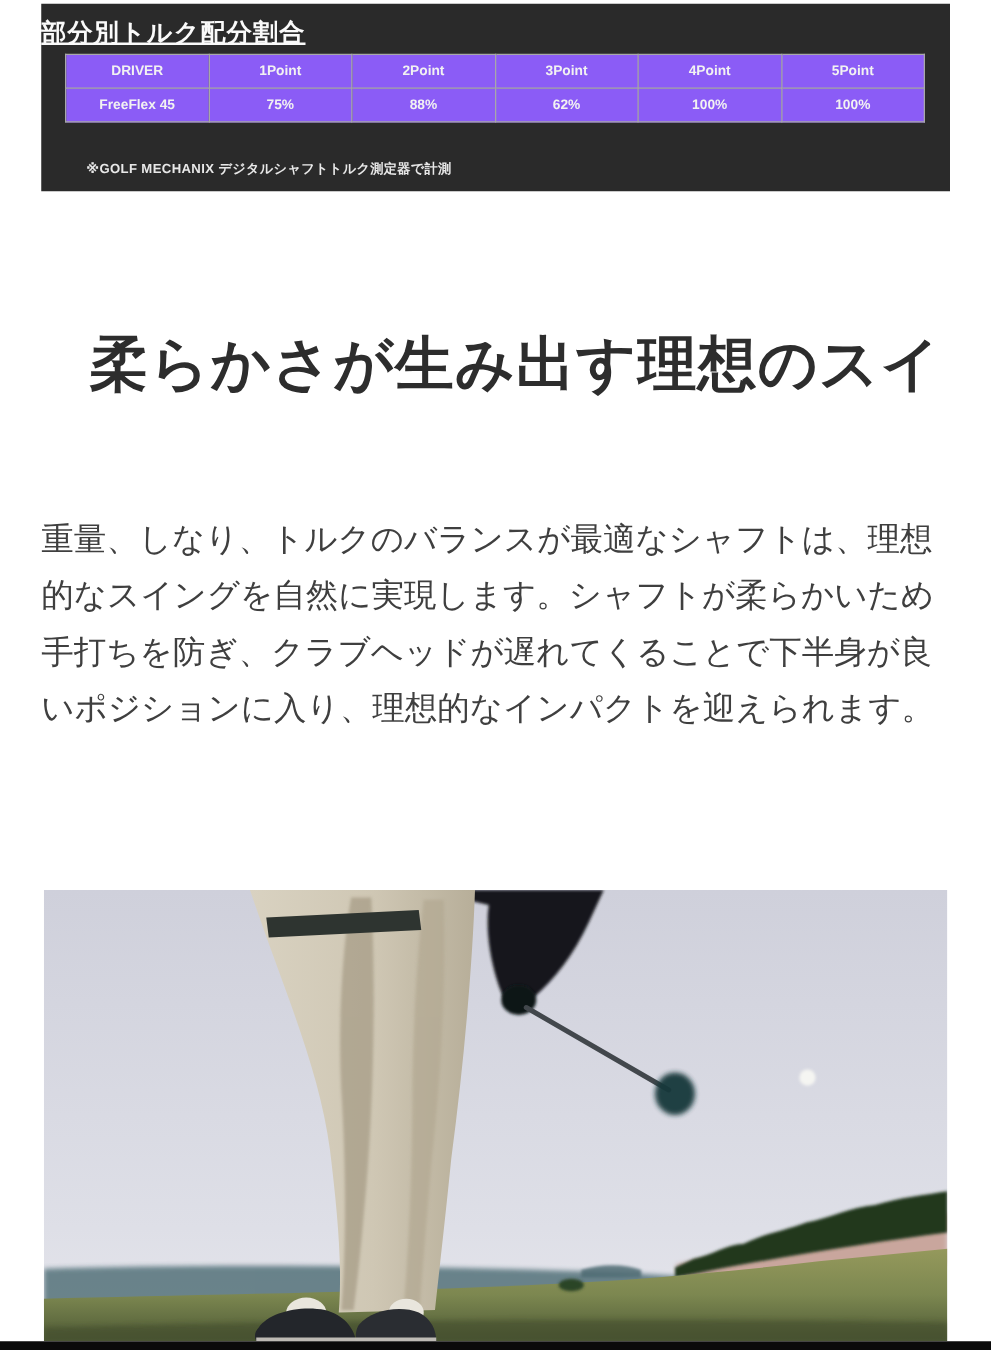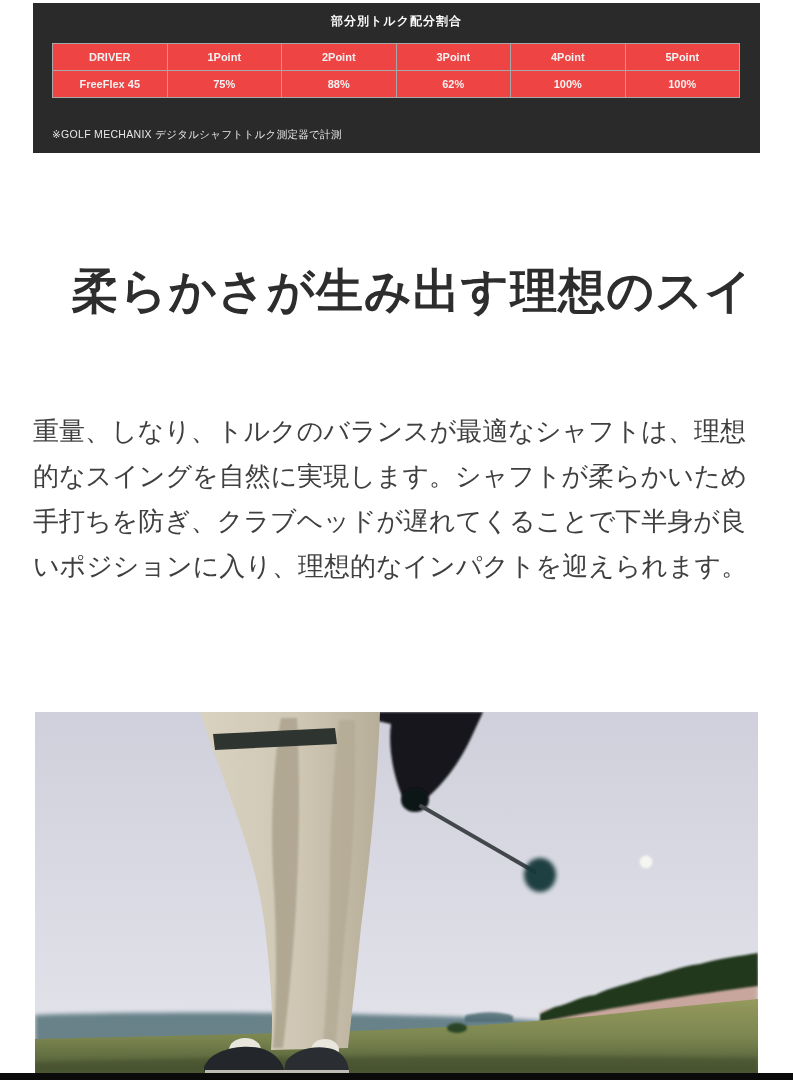--- a/index.html
+++ b/index.html
@@ -8,35 +8,35 @@
     background:#ffffff;
     font-family:"Liberation Sans","DejaVu Sans",sans-serif;
   }
 
   
   .torque-panel{
     position:absolute;left:33px;top:3px;width:727px;height:150px;
     background:#2a2a2a;color:#f2f2f2;box-sizing:border-box;
   }
   .panel-title{
-    padding-top:10px;text-align:center;
-    font-size:12px;font-weight:bold;letter-spacing:1px;color:#fafafa;
+    padding-top:10px;
+    font-size:20px;font-weight:bold;letter-spacing:1px;color:#fafafa;text-decoration:underline;
   }
   .torque-table{
     position:absolute;left:19px;top:40px;width:688px;
     border-collapse:collapse;table-layout:fixed;
   }
   .torque-table th,.torque-table td{
     border:1px solid #a8a8a8;height:26px;padding:0;
     text-align:center;vertical-align:middle;
-    font-size:11px;font-weight:bold;color:#f2f2f2;background:#ef4444;
+    font-size:11px;font-weight:bold;color:#f2f2f2;background:#8b5cf6;
   }
   .panel-footnote{
-    position:absolute;left:19px;top:125px;
-    font-size:10.5px;color:#e8e8e8;letter-spacing:0.3px;font-weight:normal;
+    position:absolute;left:36px;top:125px;
+    font-size:10.5px;color:#e8e8e8;letter-spacing:0.3px;font-weight:bold;
   }
 
   
   .headline{
     position:absolute;left:0;top:246px;width:793px;
     text-align:center;font-weight:bold;color:#2d2d2d;
     font-size:47px;line-height:58px;letter-spacing:1px;
   }
 
   

